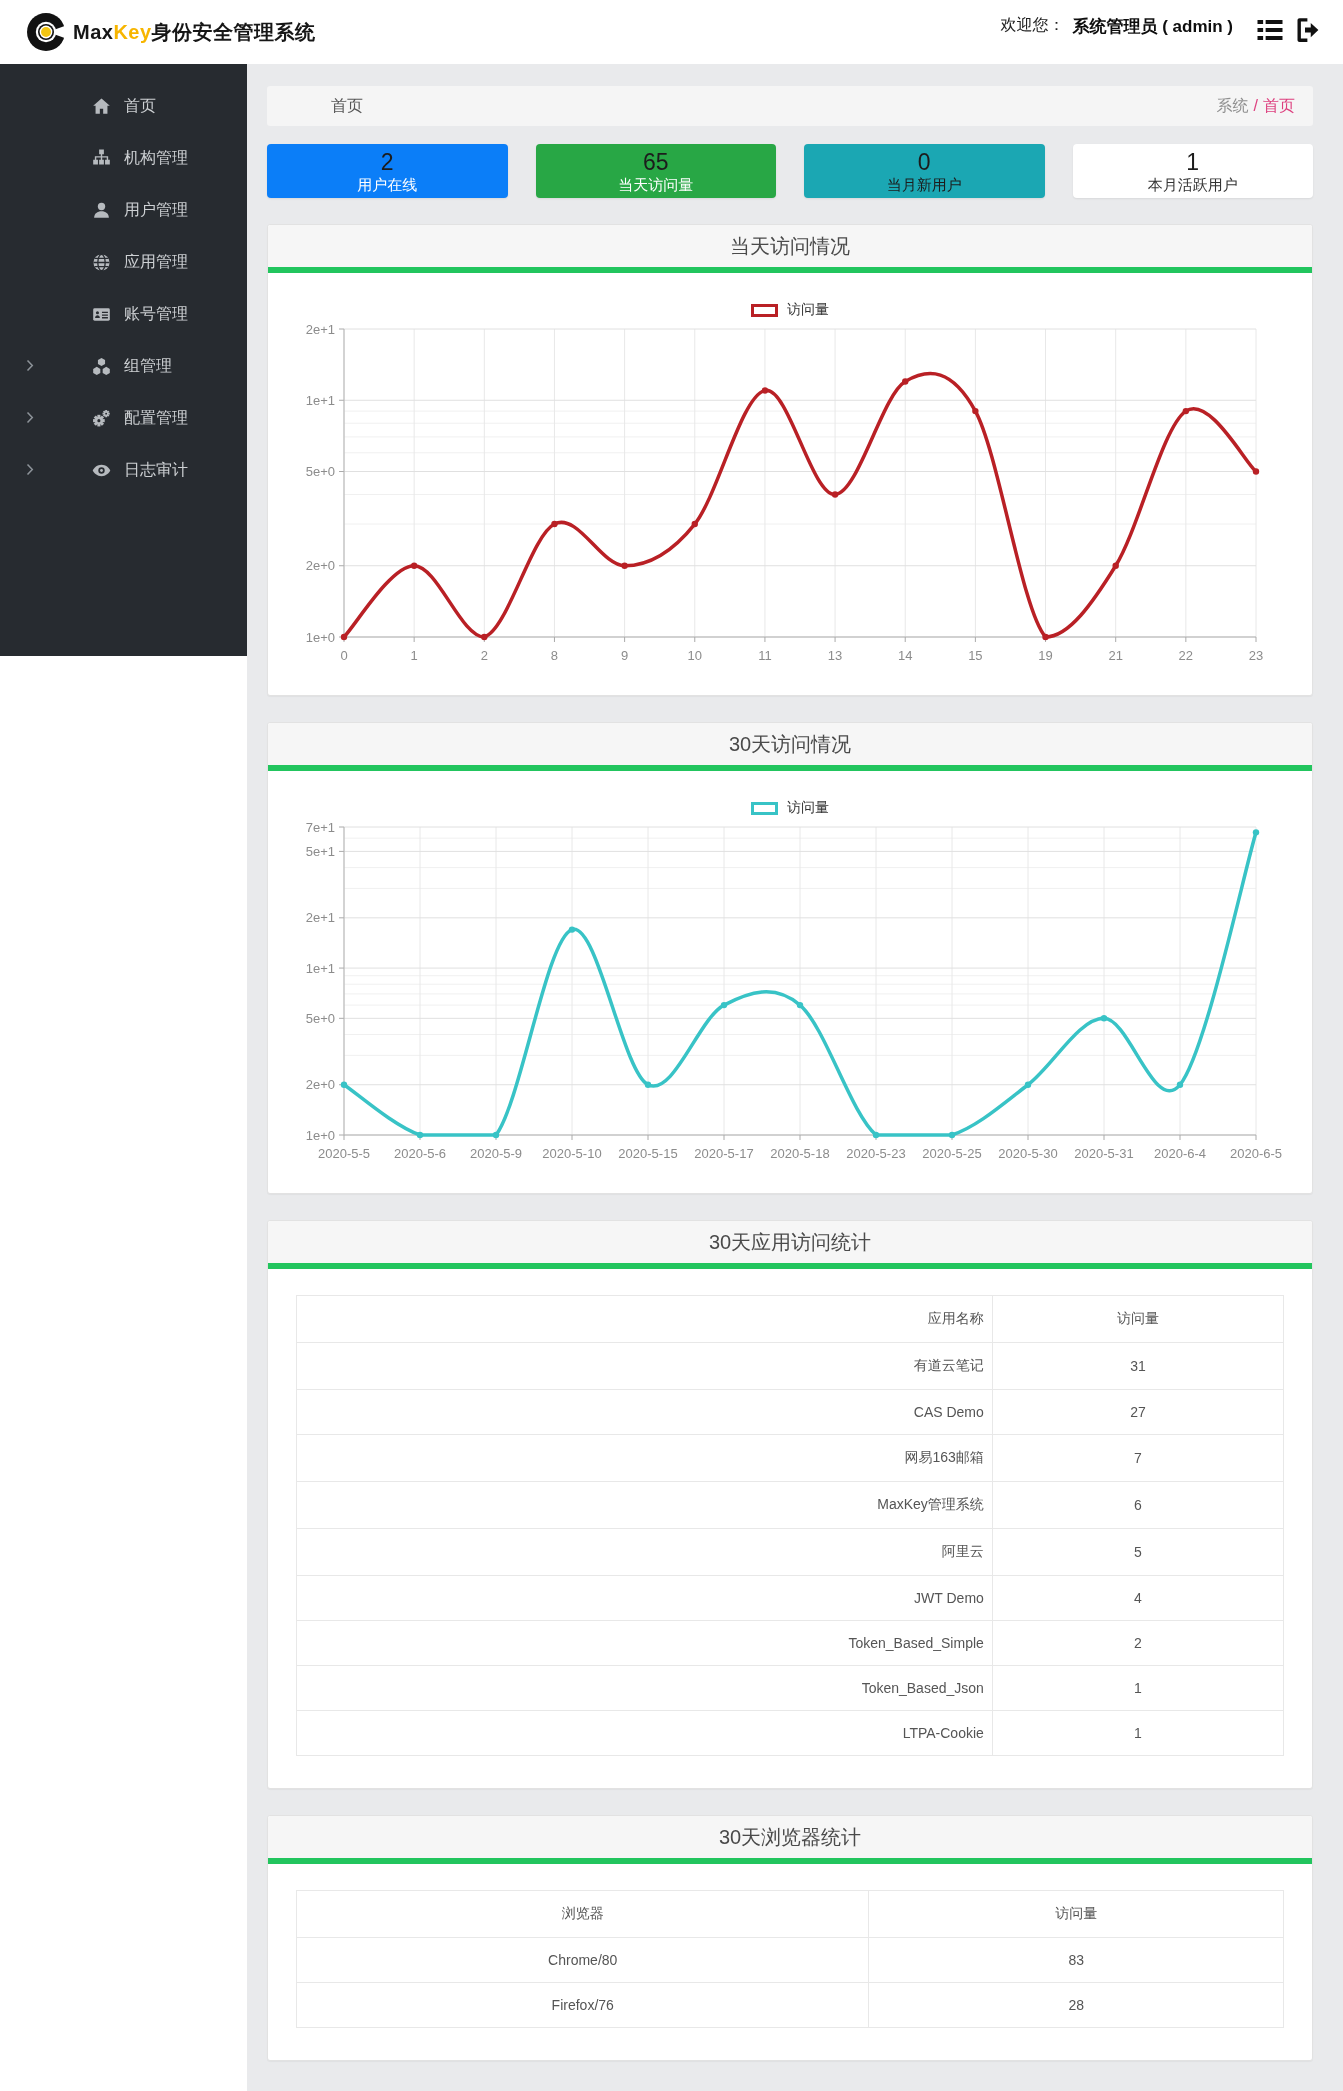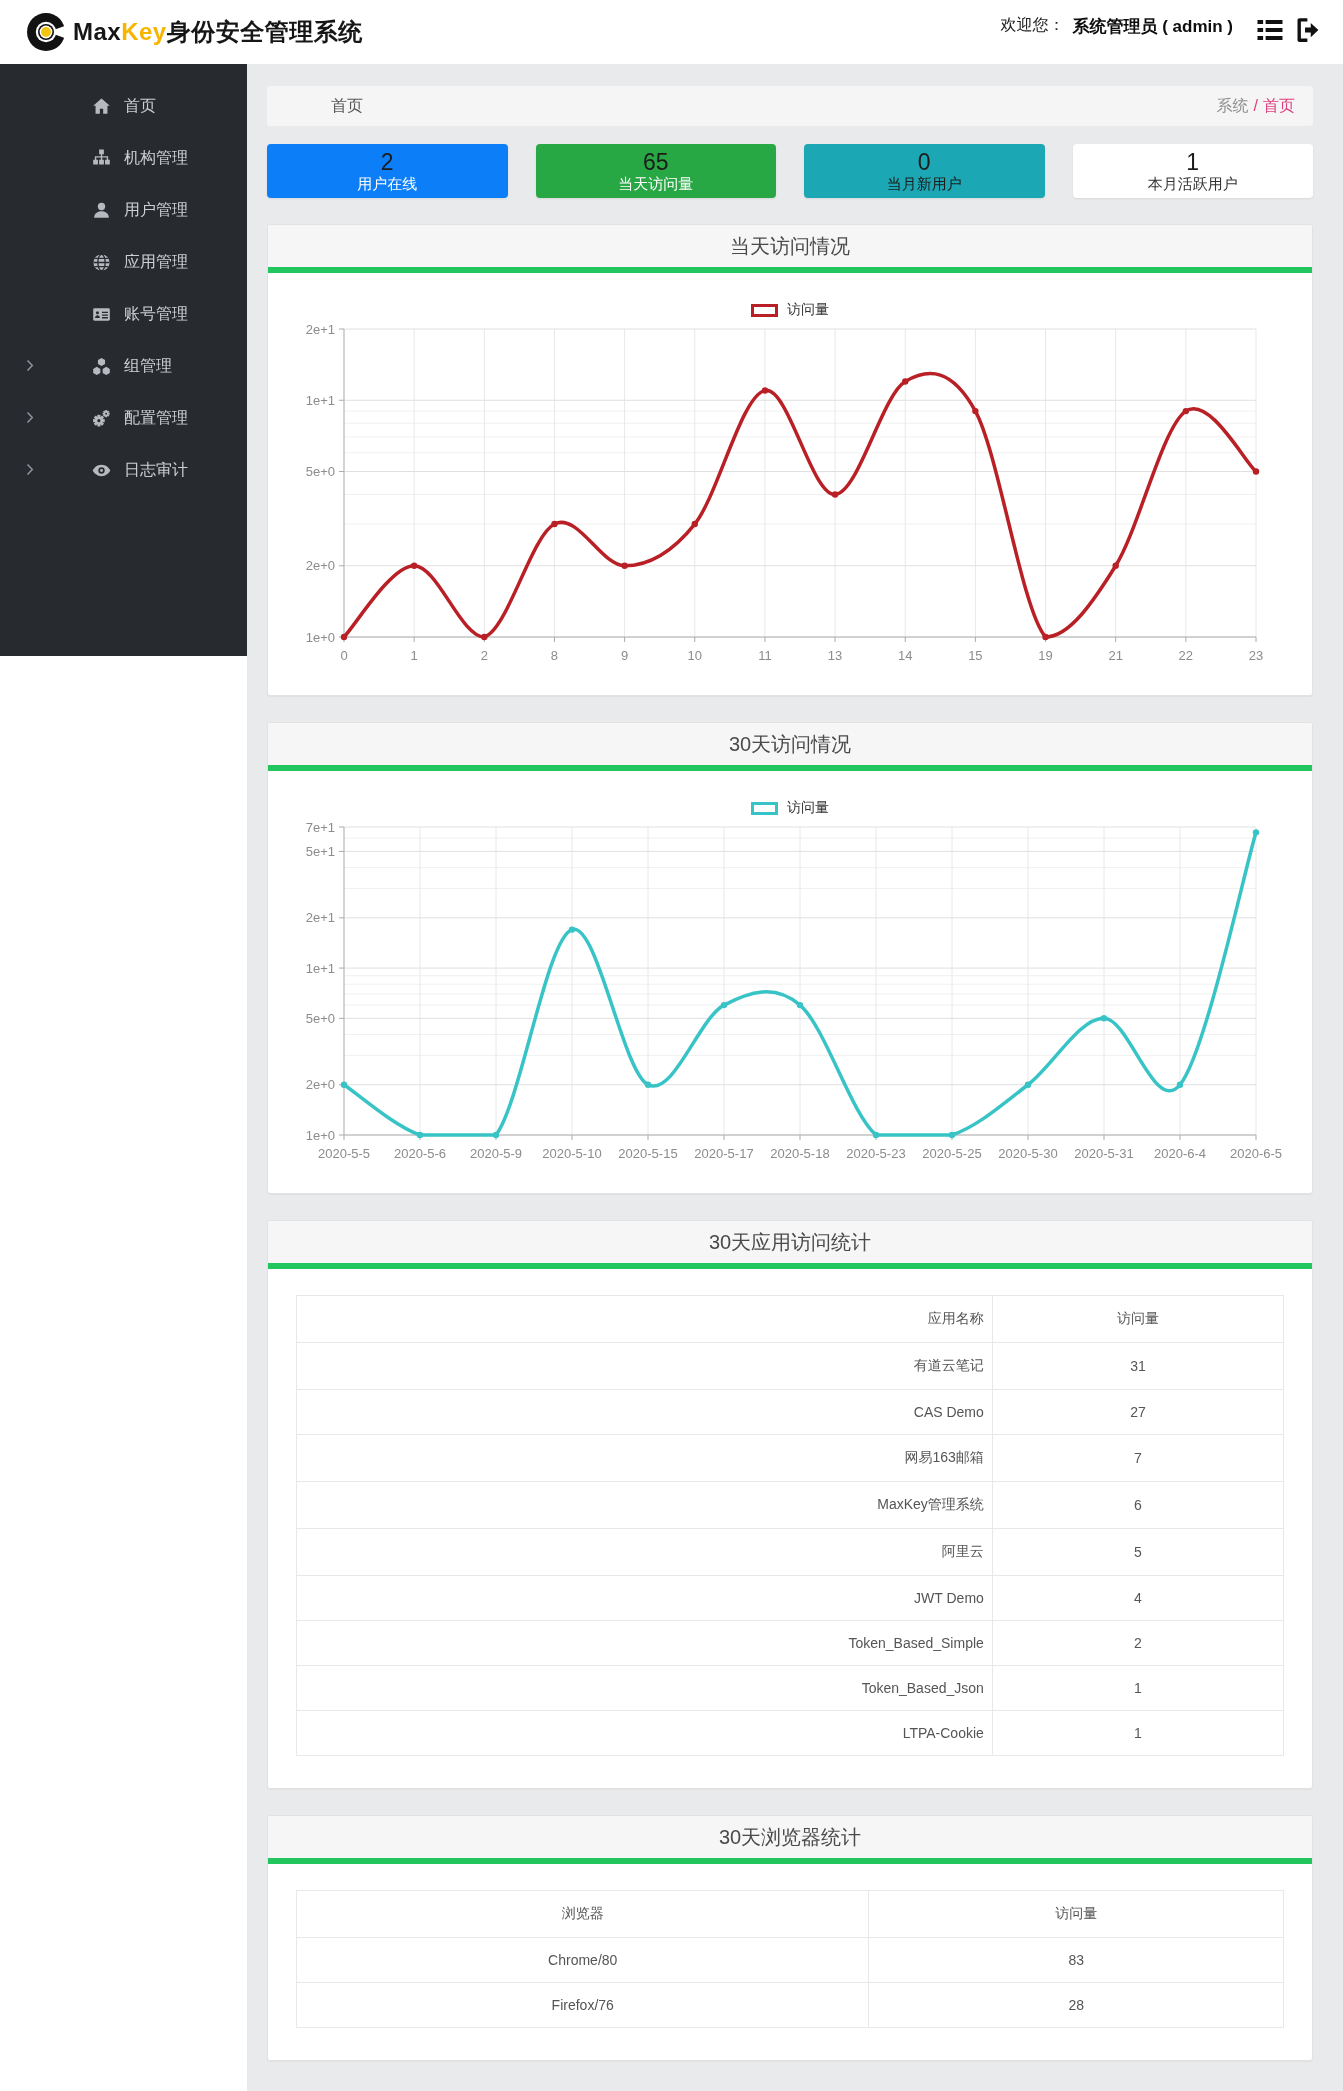--- a/index.html
+++ b/index.html
@@ -3,21 +3,21 @@
 <meta charset="utf-8">
 <style>
   * { margin:0; padding:0; box-sizing:border-box; }
   html,body { width:1343px; height:2091px; overflow:hidden; background:#ffffff;
     font-family:"Liberation Sans","DejaVu Sans",sans-serif; }
 
   
   .app-header { height:64px; display:flex; justify-content:space-between; align-items:center;
     padding:0 20px 0 26px; background:#fff; }
   .brand { display:flex; align-items:center; gap:7px; cursor:pointer; }
-  .brand-text { font-size:24px; font-weight:bold; color:#161616; letter-spacing:.5px; }
+  .brand-text { font-size:20px; font-weight:bold; color:#161616; letter-spacing:.5px; }
   .brand-key { color:#f7b500; }
   .header-right { display:flex; }
   .welcome { font-size:16px; color:#222; }
   .username { font-size:17px; font-weight:bold; color:#0d0d0d; margin:0 14px 0 8px; }
   .hdr-icon { display:inline-flex; margin-left:8px; cursor:pointer; }
   .hdr-icon svg { width:30px; height:30px; }
 
   
   .sidebar { position:absolute; top:64px; left:0; width:247px; height:592px;
     background:#272b30; padding-top:16px; }
@@ -37,21 +37,21 @@
   .bc-title { font-size:16px; color:#565656; }
   .bc-right { font-size:16px; }
   .bc-section { color:#8f8f8f; cursor:pointer; }
   .bc-sep { margin:0 5px; }
   .bc-current { cursor:pointer; }
 
   .stats-row { display:flex; gap:28px; margin-top:18px; }
   .stat-card { flex:1; height:54px; border-radius:4px; display:flex; flex-direction:column;
     align-items:center; justify-content:center; box-shadow:0 1px 2px rgba(0,0,0,.08); }
   .stat-value { font-size:23px; line-height:26px; color:#1c1c1c; }
-  .stat-label { font-size:15px; line-height:19px;font-family:Liberation Serif, serif; }
+  .stat-label { font-size:15px; line-height:19px; }
 
   .panel { background:#fff; border:1px solid #e2e2e2; border-radius:3px; margin-top:26px;
     box-shadow:0 1px 1px rgba(0,0,0,.04); }
   .panel-heading { height:48px; display:flex; align-items:center; justify-content:center;
     background:#f6f6f6; border-bottom:6px solid #22c55e; border-radius:3px 3px 0 0;
     font-size:20px; color:#4a4a4a; }
   .panel-body { padding:12px 14px 18px; }
   .panel-body.table-body { padding:20px 28px 24px; }
 
   .chart-legend { display:flex; justify-content:center; align-items:center; gap:9px; margin:16px 0 2px; }

